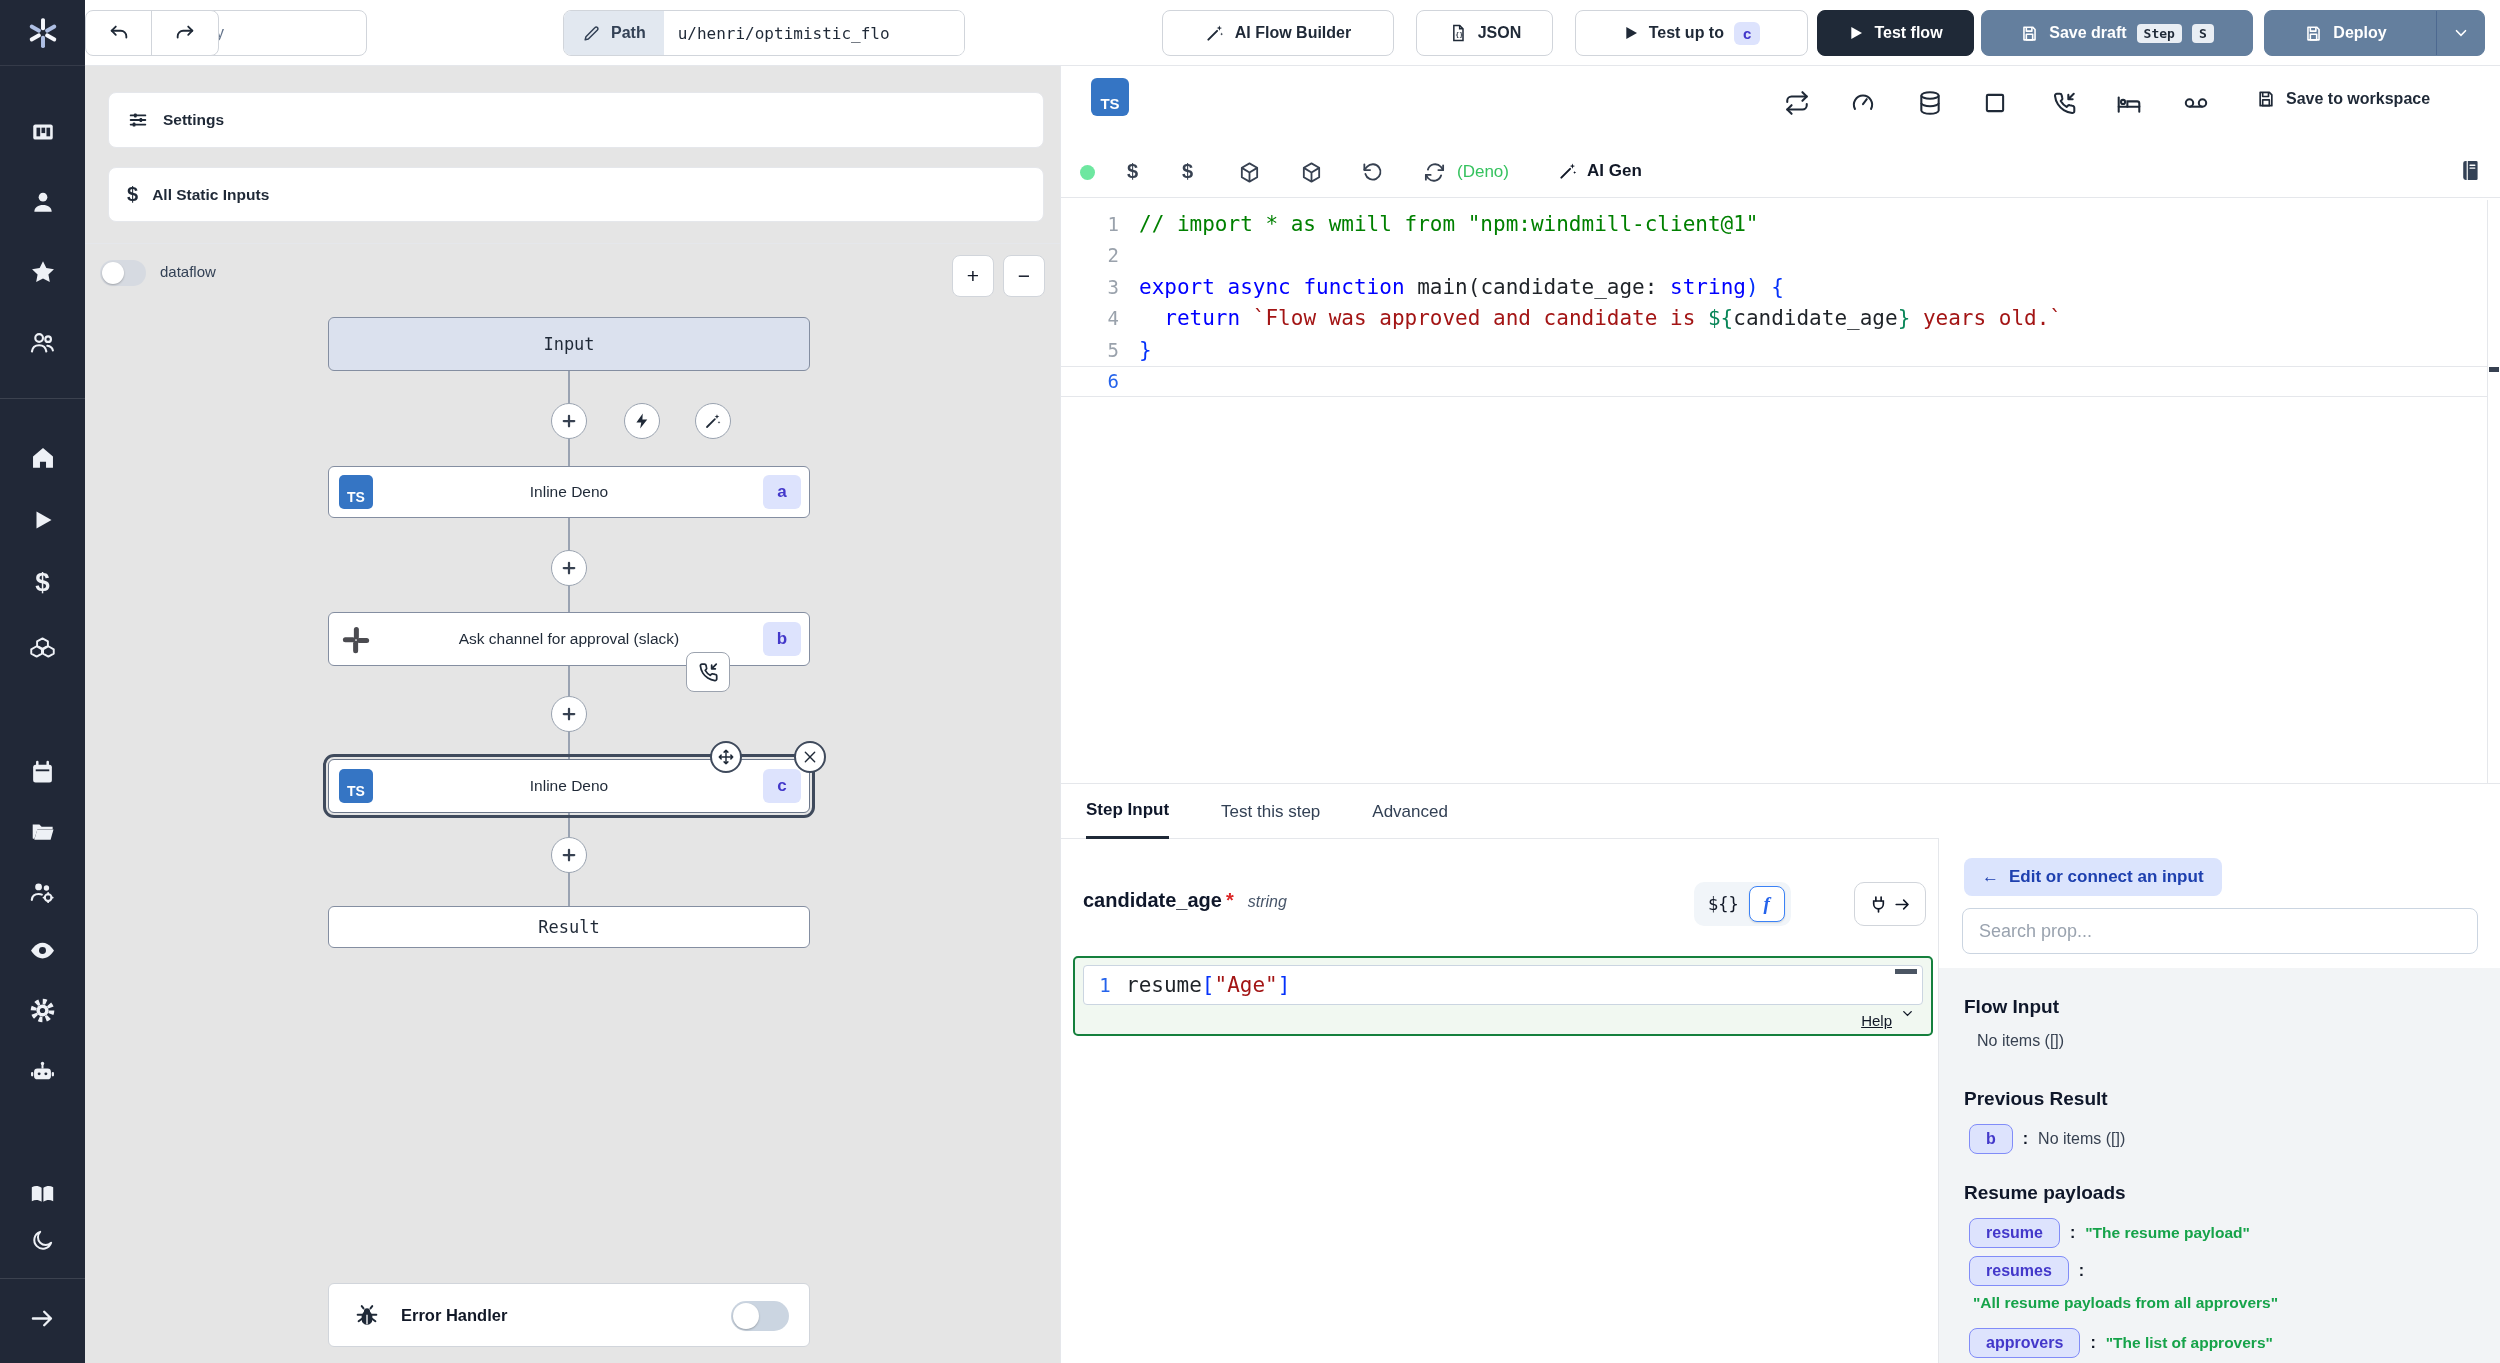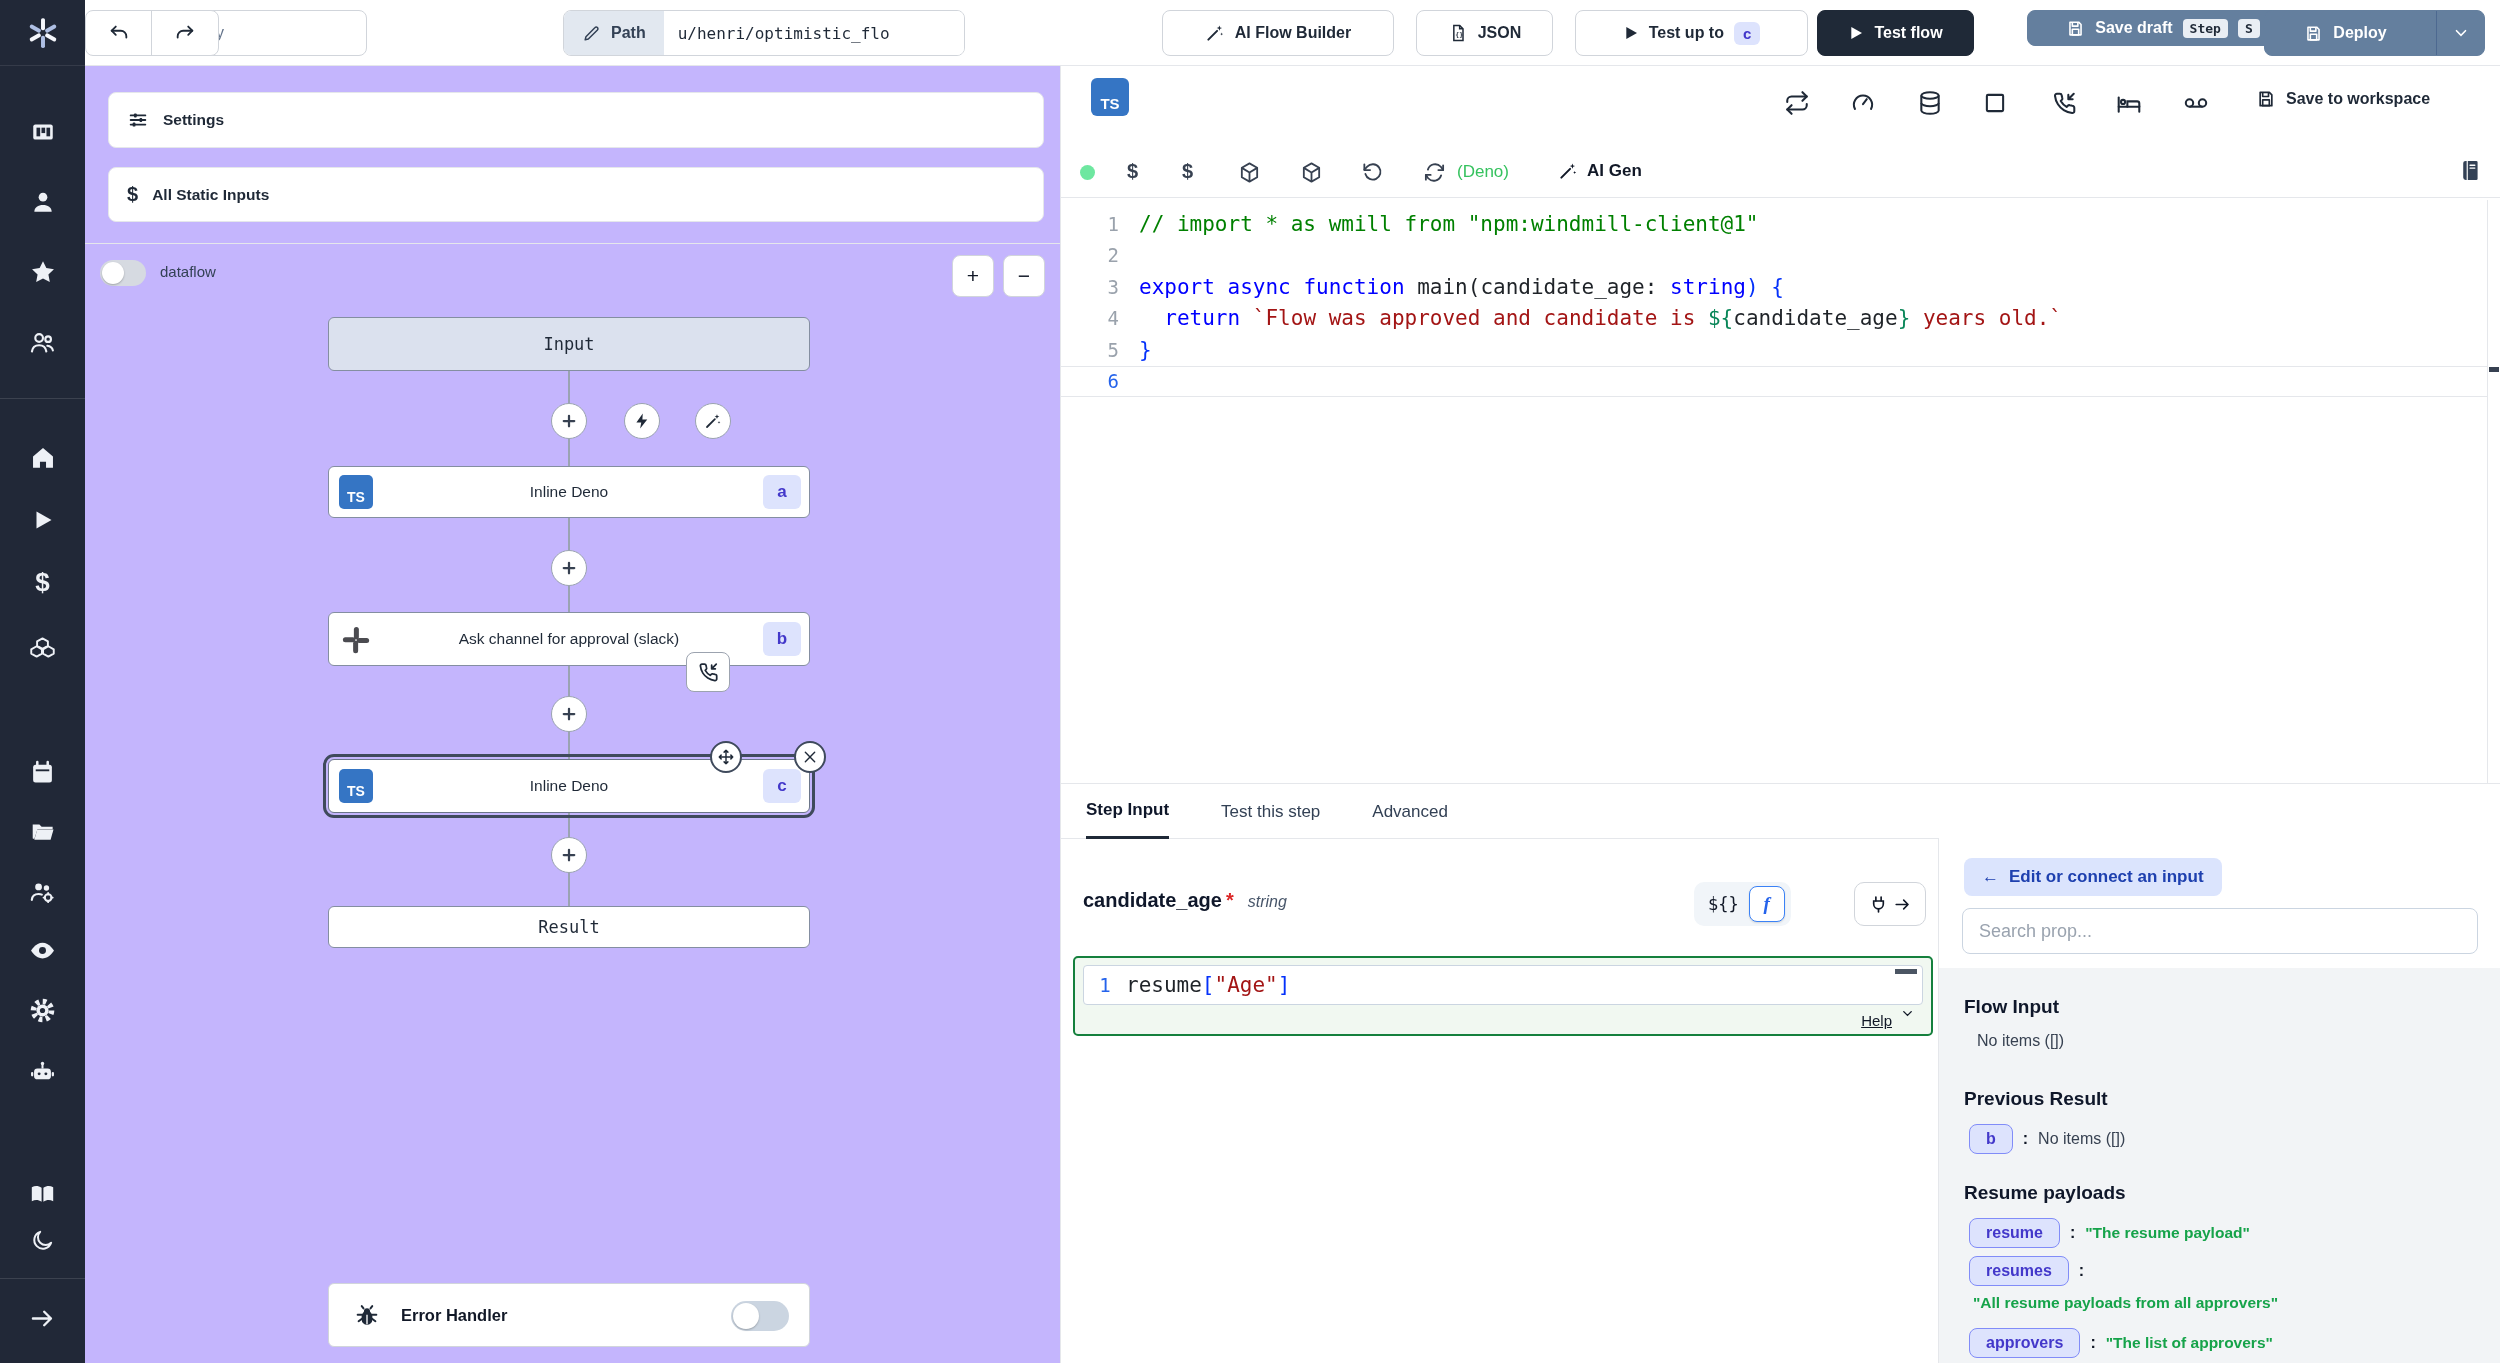--- a/index.html
+++ b/index.html
@@ -28,21 +28,21 @@
   .kbd { font-family:"DejaVu Sans Mono", monospace; font-size:13px; background:#e9eef4; color:#1f2937; border-radius:4px; padding:2px 7px; font-weight:700; }
   .mini-badge { background:#dde3fd; color:#4338ca; font-weight:700; border-radius:6px; padding:3px 9px; font-size:15px; }
   .undo-redo { position:absolute; top:10px; display:flex; border:1px solid #d1d5db; border-radius:8px; overflow:hidden; background:#fff; }
   .undo-redo > div { width:66px; height:44px; display:flex; align-items:center; justify-content:center; cursor:pointer; }
   .undo-redo > div:first-child { border-right:1px solid #d1d5db; }
   .path-group { position:absolute; top:10px; display:flex; align-items:stretch; border:1px solid #d1d5db; border-radius:8px; overflow:hidden; height:46px; }
   .path-label { background:#e2e8f0; display:flex; align-items:center; gap:10px; padding:0 18px; font-weight:700; font-size:16px; color:#334155; }
   .path-value { border:none; width:300px; padding:0 14px; font-family:"DejaVu Sans Mono", monospace; font-size:16px; color:#1f2937; }
 
   
-  .flow-panel { position:absolute; left:85px; top:66px; width:975px; height:1297px; background:#c4b5fd; overflow:hidden; }
+  .flow-panel { position:absolute; left:85px; top:66px; width:975px; height:1297px; background:#e5e5e5; overflow:hidden; }
   .panel-box { position:absolute; left:23px; width:936px; background:#fff; border:1px solid #e5e7eb; border-radius:8px; display:flex; align-items:center; gap:14px; padding:0 18px; font-size:15.5px; font-weight:600; color:#1f2937; cursor:pointer; }
   .flow-divider { position:absolute; left:0; width:975px; height:1px; background:#e5e7eb; }
   .toggle { border-radius:999px; background:#d6dae1; position:relative; cursor:pointer; }
   .toggle .knob { position:absolute; top:2px; left:2px; background:#fff; border-radius:50%; box-shadow:0 1px 2px rgba(0,0,0,.25); }
   .zoom-btn { position:absolute; width:42px; height:42px; background:#fff; border:1px solid #d1d5db; border-radius:8px; display:flex; align-items:center; justify-content:center; font-size:21px; color:#111827; cursor:pointer; }
   .edge { position:absolute; width:1.5px; background:#9aa3b2; }
   .node { position:absolute; left:243px; width:482px; background:#fff; border:1px solid #848ea1; border-radius:6px; display:flex; align-items:center; cursor:pointer; }
   .node-title { position:absolute; left:0; right:0; text-align:center; font-size:15.5px; color:#1f2937; }
   .node-badge { position:absolute; right:8px; top:50%; transform:translateY(-50%); width:38px; height:34px; background:#dde3fd; color:#4338ca; border-radius:6px; font-weight:700; font-size:17px; display:flex; align-items:center; justify-content:center; }
   .ts-chip { position:absolute; left:10px; top:50%; transform:translateY(-50%); width:34px; height:34px; background:#3575c4; color:#fff; border-radius:5px; font-weight:700; font-size:14px; display:flex; align-items:flex-end; justify-content:center; padding-bottom:4px; }
@@ -269,21 +269,21 @@
         </svg>
       <span>Test up to</span>
       <span class="mini-badge">c</span>
     </button>
     <button class="btn btn-dark abs" style="left:1732px; top:10px; width:157px; height:46px;">
       <svg width="16" height="16" viewBox="0 0 24 24">
           <path d="M5 3l16 9-16 9z" fill="#fff"></path>
         </svg>
       <span>Test flow</span>
     </button>
-    <button class="btn btn-slate abs" style="left:1942px; top:10px; width:272px; height:36px;">
+    <button class="btn btn-slate abs" style="left:1896px; top:10px; width:272px; height:46px;">
       <svg width="19" height="19" viewBox="0 0 24 24" fill="none" stroke="#fff" stroke-width="2" stroke-linejoin="round">
           <path d="M5 4h11l3 3v13H5z"></path>
           <path d="M8 4v5h7V4"></path>
           <rect x="8" y="13" width="8" height="7"></rect>
         </svg>
       <span>Save draft</span>
       <span class="kbd">Step</span>
       <span class="kbd">S</span>
     </button>
     <div class="btn btn-slate abs" style="left:2179px; top:10px; width:221px; height:46px; padding:0; overflow:hidden;">

